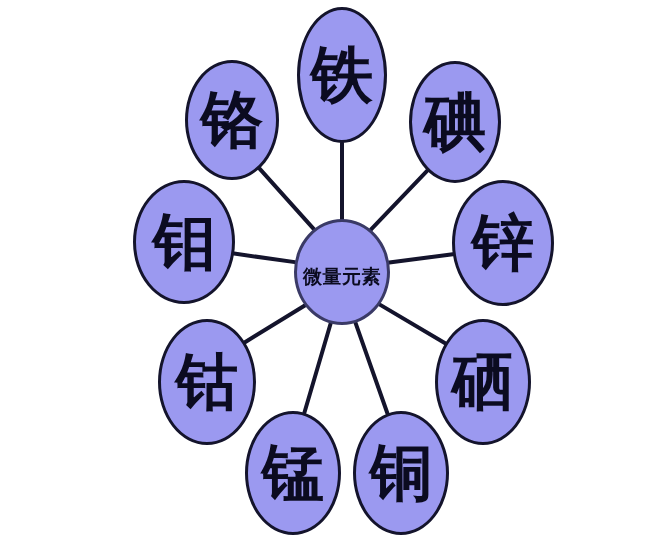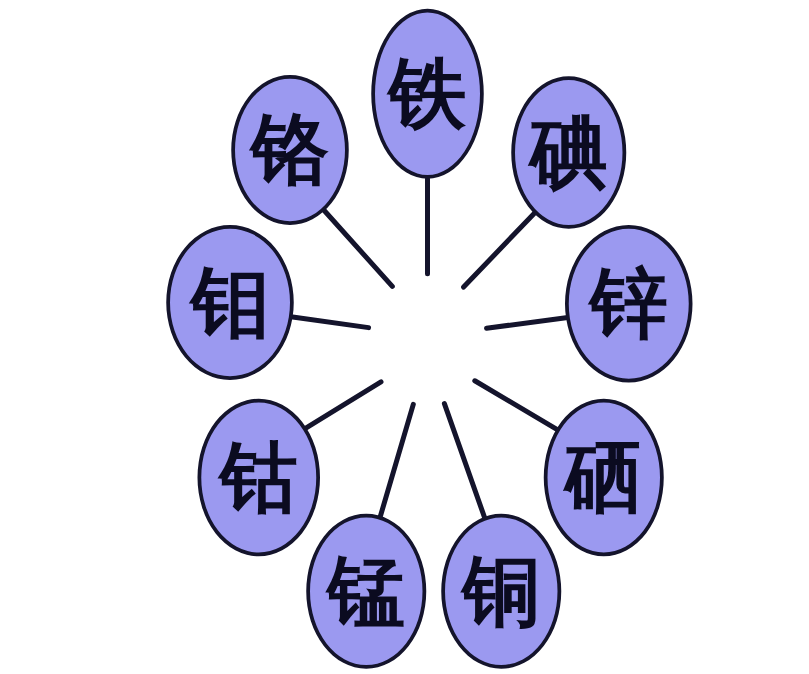--- a/index.html
+++ b/index.html
@@ -98,13 +98,16 @@
     </div>
     <div class="node satellite" style="left: 435px; top: 319px; width: 96px; height: 126px; background: rgb(155, 153, 240); border-color: rgb(20, 20, 44);">
       <span class="node-label" style="color: rgb(11, 11, 32);">硒</span>
     </div>
     <div class="node satellite" style="left: 245px; top: 411px; width: 96px; height: 124px; background: rgb(155, 153, 240); border-color: rgb(20, 20, 44);">
       <span class="node-label" style="color: rgb(11, 11, 32);">锰</span>
     </div>
     <div class="node satellite" style="left: 353px; top: 411px; width: 96px; height: 124px; background: rgb(155, 153, 240); border-color: rgb(20, 20, 44);">
       <span class="node-label" style="color: rgb(11, 11, 32);">铜</span>
     </div>
+    <div class="node center" style="left: 294px; top: 219px; width: 96px; height: 106px; background: rgb(155, 153, 240);">
+      <span class="node-label" style="color: rgb(11, 11, 32);">微量元素</span>
+    </div>
   </div>
 
 </body></html>

